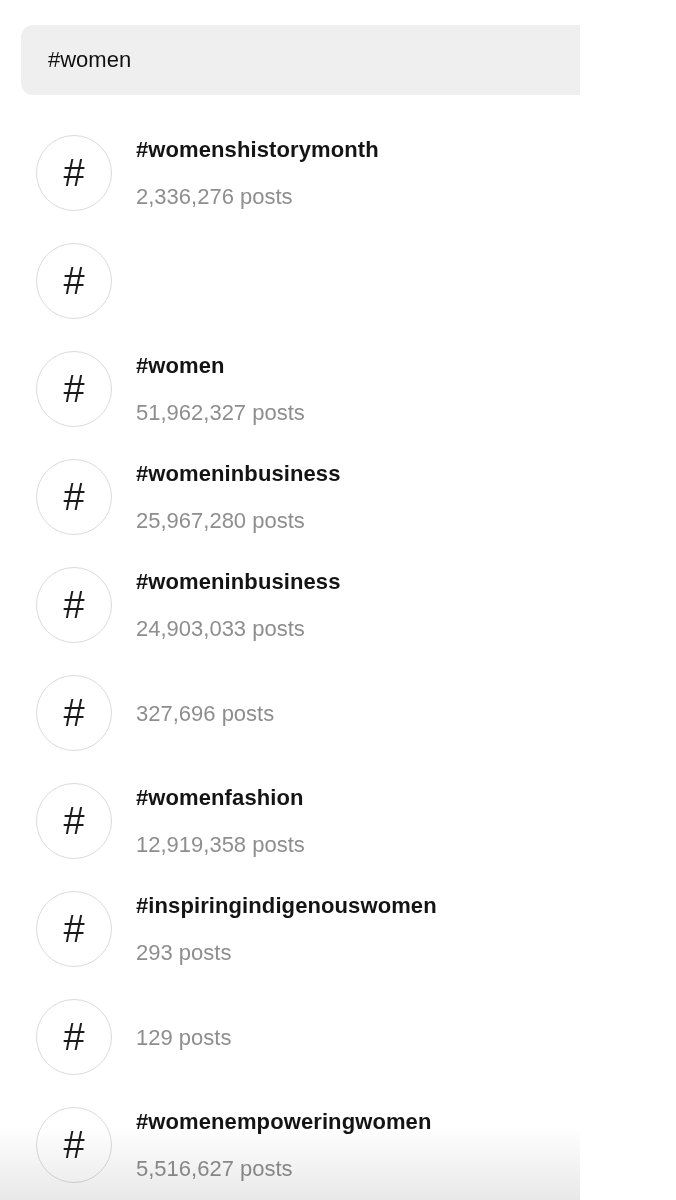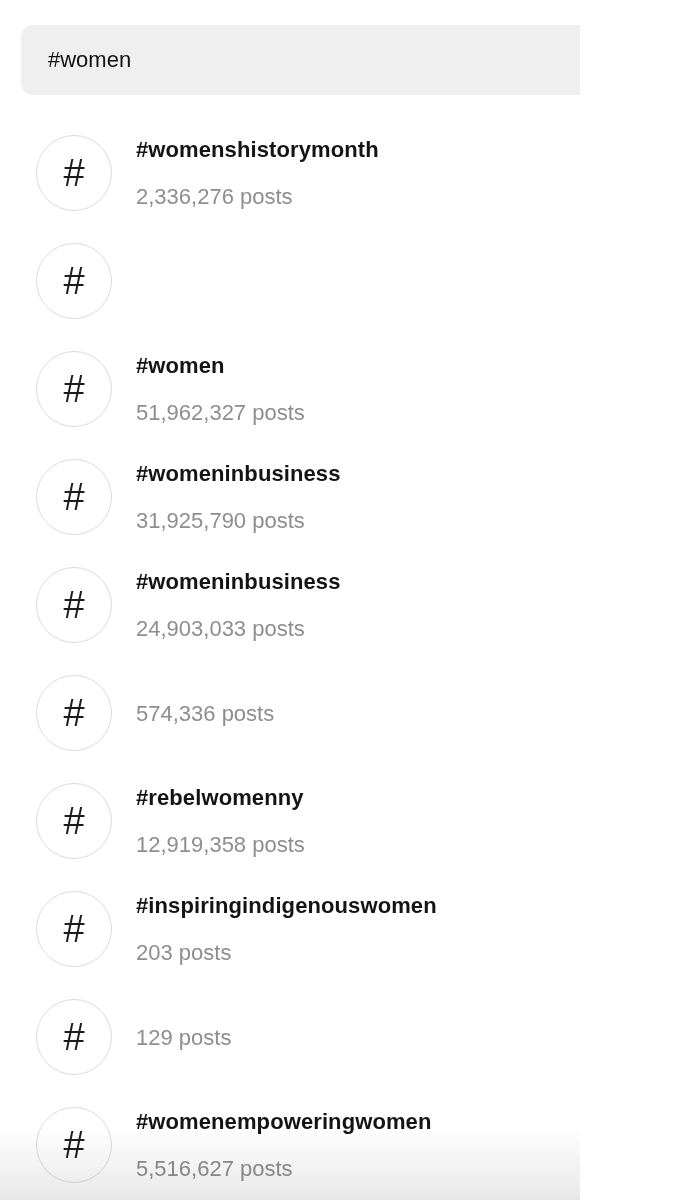--- a/index.html
+++ b/index.html
@@ -182,60 +182,60 @@
         <div class="post-count">51,962,327 posts</div>
       </div>
     </div>
 
     <div class="row">
       <div class="hash-circle">
         <span>#</span>
       </div>
       <div class="row-text">
         <div class="tag-name">#womeninbusiness</div>
-        <div class="post-count">31,925,790 posts</div>
+        <div class="post-count">25,967,280 posts</div>
       </div>
     </div>
 
     <div class="row">
       <div class="hash-circle">
         <span>#</span>
       </div>
       <div class="row-text">
         <div class="tag-name">#womeninbusiness</div>
         <div class="post-count">24,903,033 posts</div>
       </div>
     </div>
 
     <div class="row">
       <div class="hash-circle">
         <span>#</span>
       </div>
       <div class="row-text">
-        <div class="post-count">574,336 posts</div>
-      </div>
-    </div>
-
-    <div class="row">
-      <div class="hash-circle">
-        <span>#</span>
-      </div>
-      <div class="row-text">
-        <div class="tag-name">#rebelwomenny</div>
+        <div class="post-count">327,696 posts</div>
+      </div>
+    </div>
+
+    <div class="row">
+      <div class="hash-circle">
+        <span>#</span>
+      </div>
+      <div class="row-text">
+        <div class="tag-name">#womenfashion</div>
         <div class="post-count">12,919,358 posts</div>
       </div>
     </div>
 
     <div class="row">
       <div class="hash-circle">
         <span>#</span>
       </div>
       <div class="row-text">
         <div class="tag-name">#inspiringindigenouswomen</div>
-        <div class="post-count">203 posts</div>
+        <div class="post-count">293 posts</div>
       </div>
     </div>
 
     <div class="row">
       <div class="hash-circle">
         <span>#</span>
       </div>
       <div class="row-text">
         <div class="post-count">129 posts</div>
       </div>

